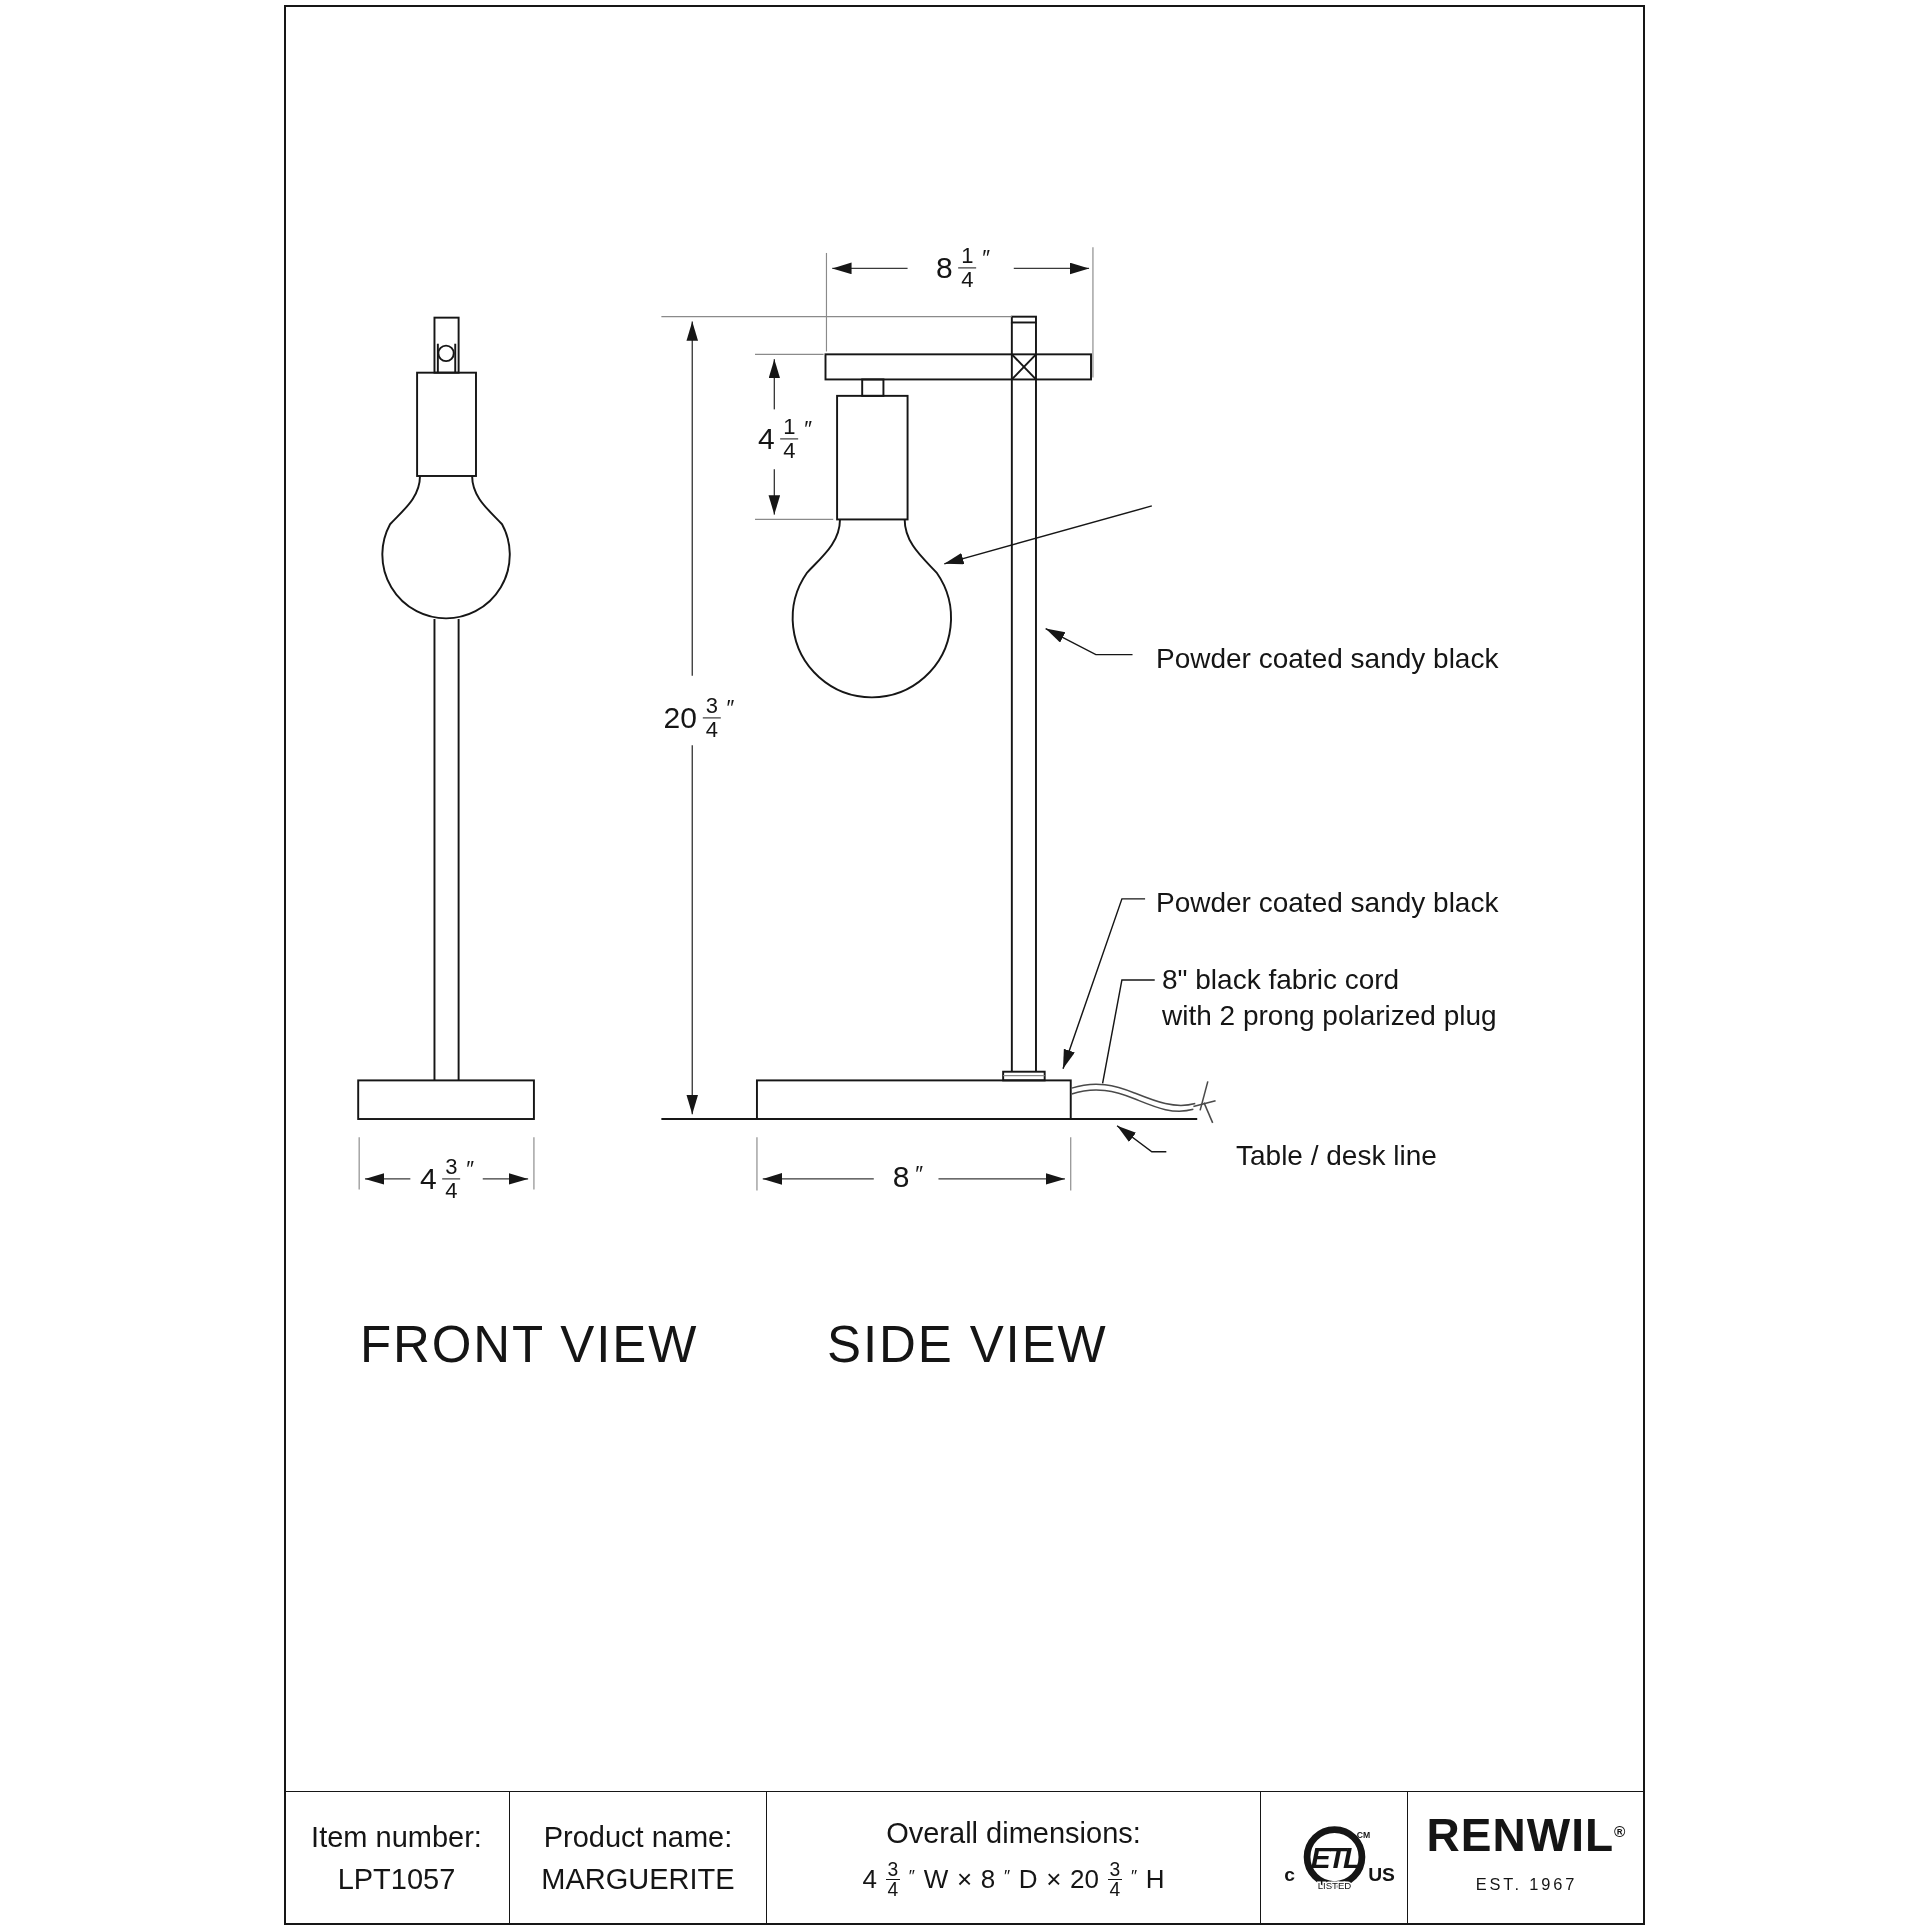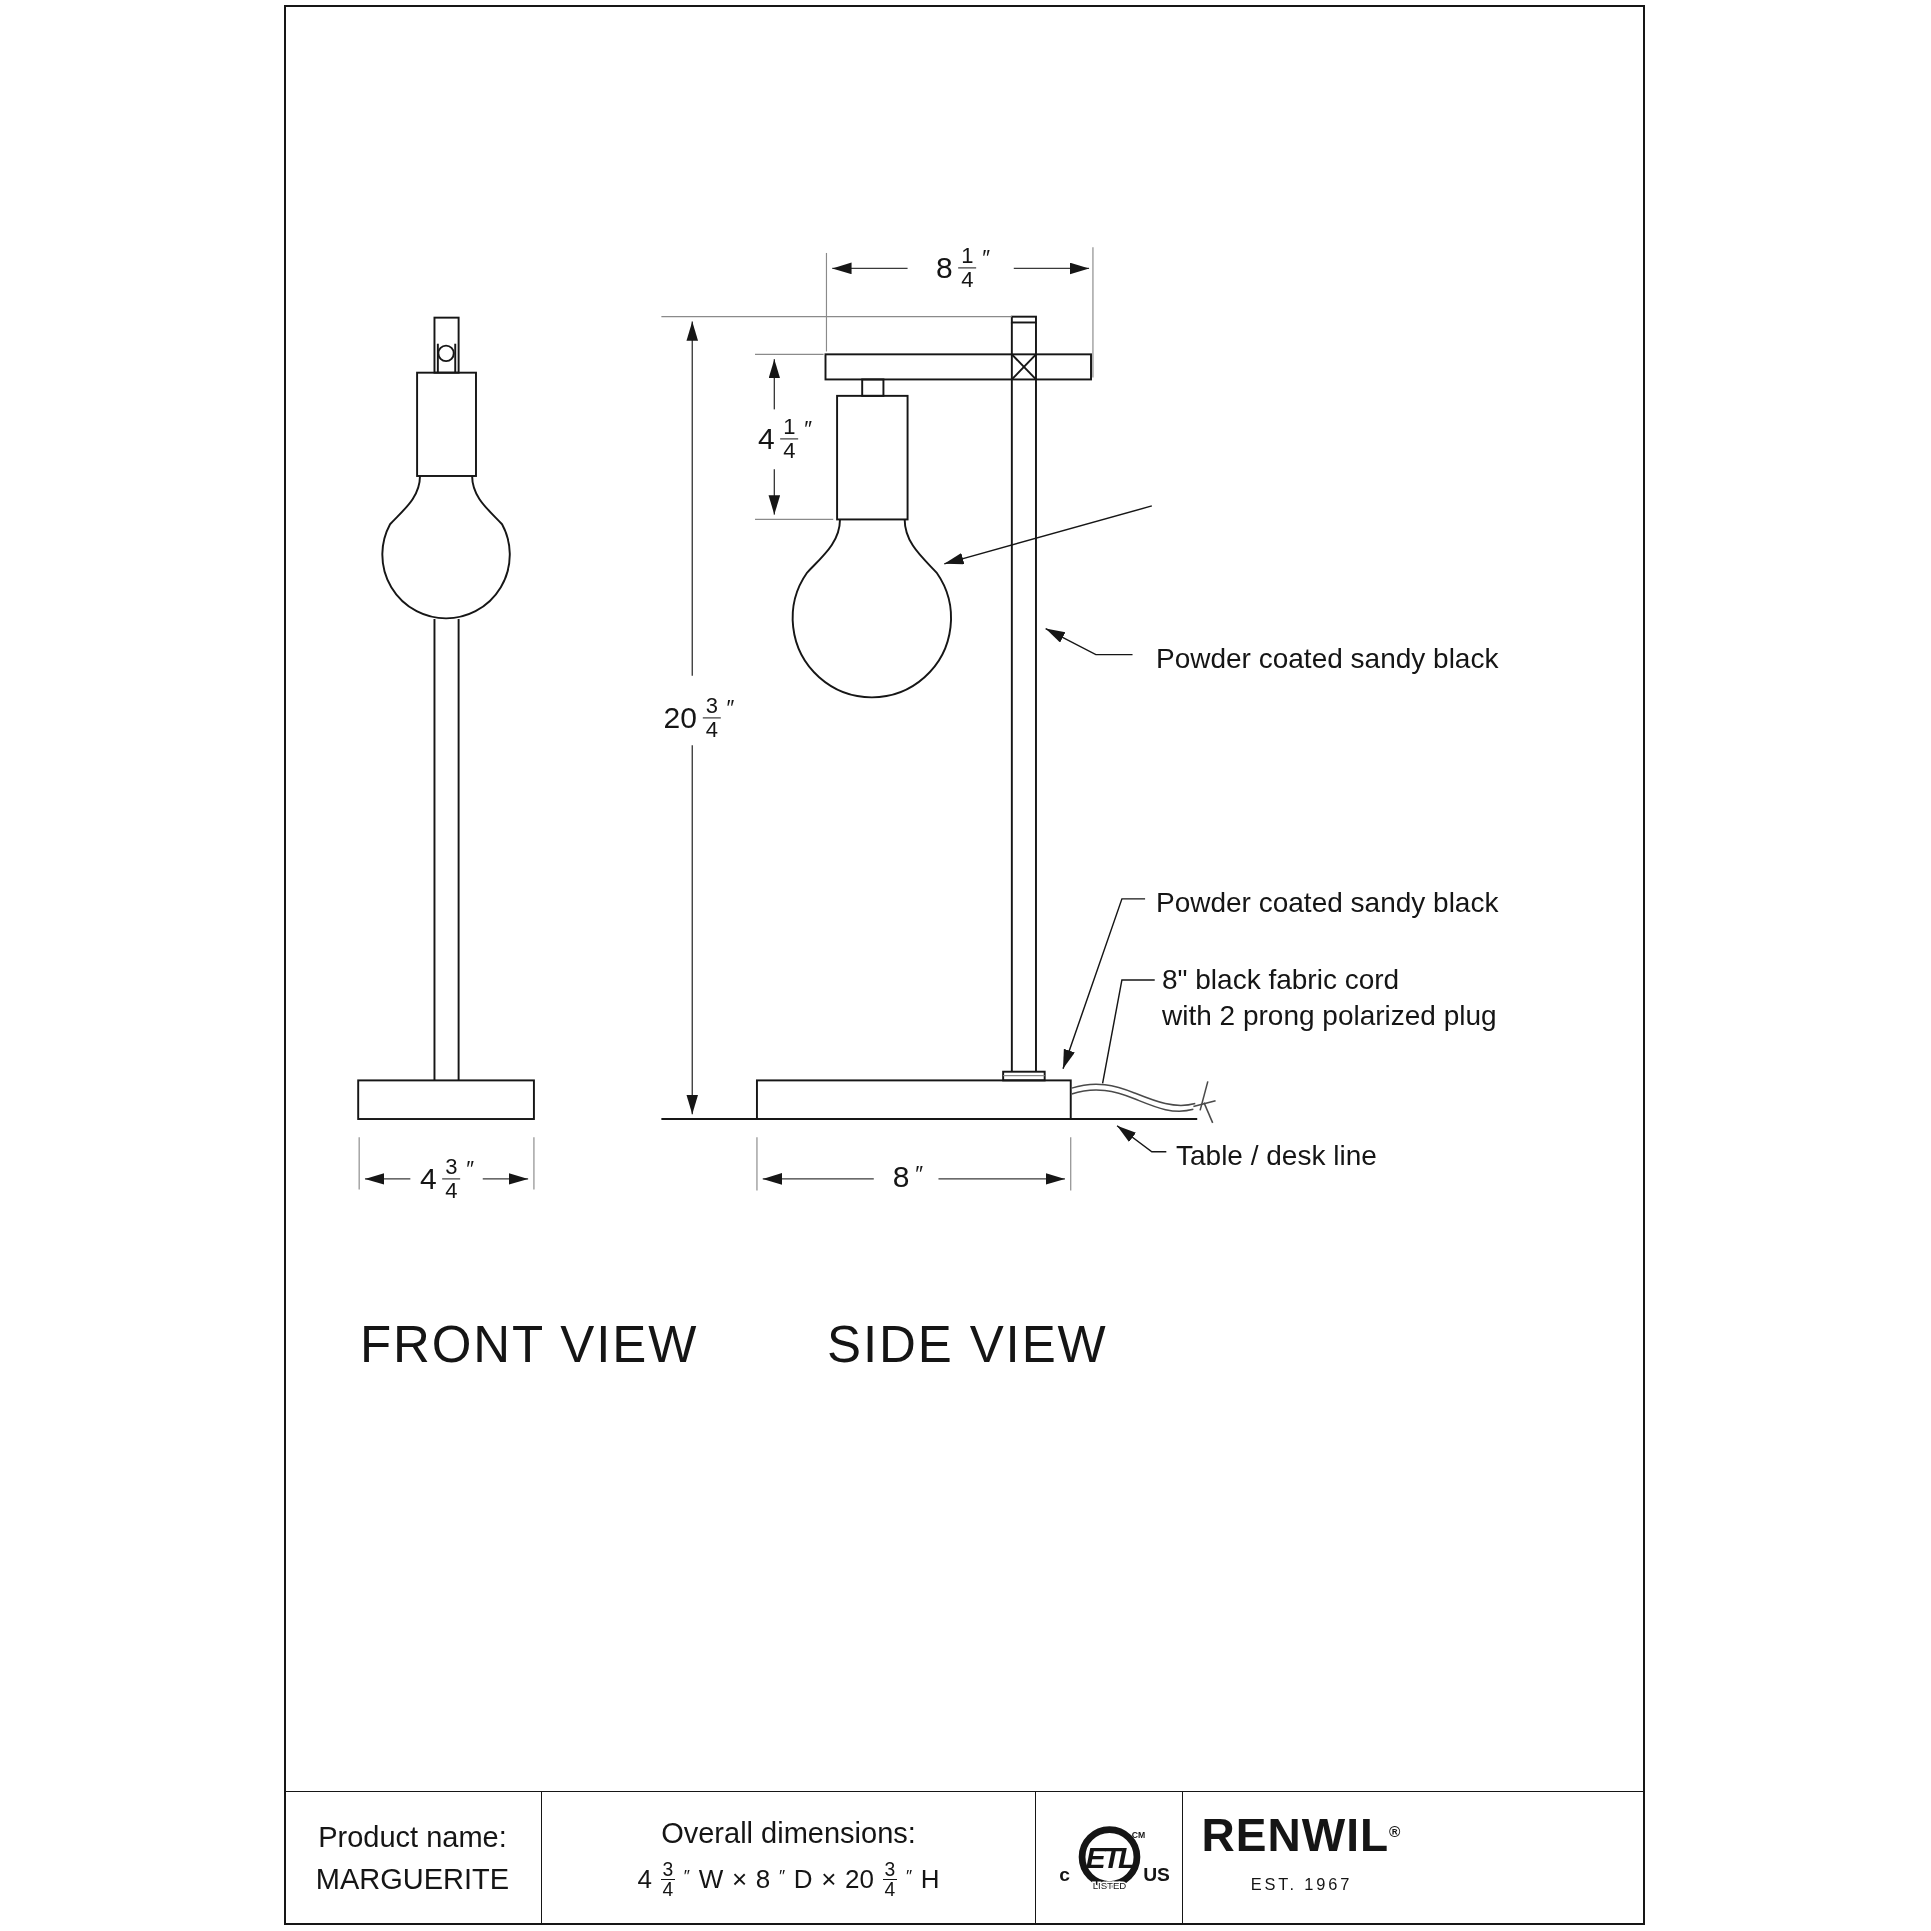--- a/index.html
+++ b/index.html
@@ -162,27 +162,31 @@
 
   <div class="ann" style="left:1156px;top:641px;">Powder coated sandy black</div>
 
   <div class="ann" style="left:1156px;top:885px;">Powder coated sandy black</div>
 
   <div class="ann" style="left:1162px;top:962px;">
     <div>8" black fabric cord</div>
     <div>with 2 prong polarized plug</div>
   </div>
 
-  <div class="ann" style="left:1176px;top:1138px;">Table / desk line</div>
+  <div class="ann" style="left:1236px;top:1138px;">Table / desk line</div>
 
   <div class="viewlab" style="left:360px;top:1315px;">FRONT VIEW</div>
   <div class="viewlab" style="left:827px;top:1315px;">SIDE VIEW</div>
 
   <div class="footer">
 
+    <div class="cell" style="width:225px;">
+      <div>Item number:</div>
+      <div>LPT1057</div>
+    </div>
 
     <div class="cell" style="width:257px;">
       <div>Product name:</div>
       <div>MARGUERITE</div>
     </div>
 
     <div class="cell" style="width:494px;">
       <div>Overall dimensions:</div>
       <div class="dimsline">
         <span>4</span>

